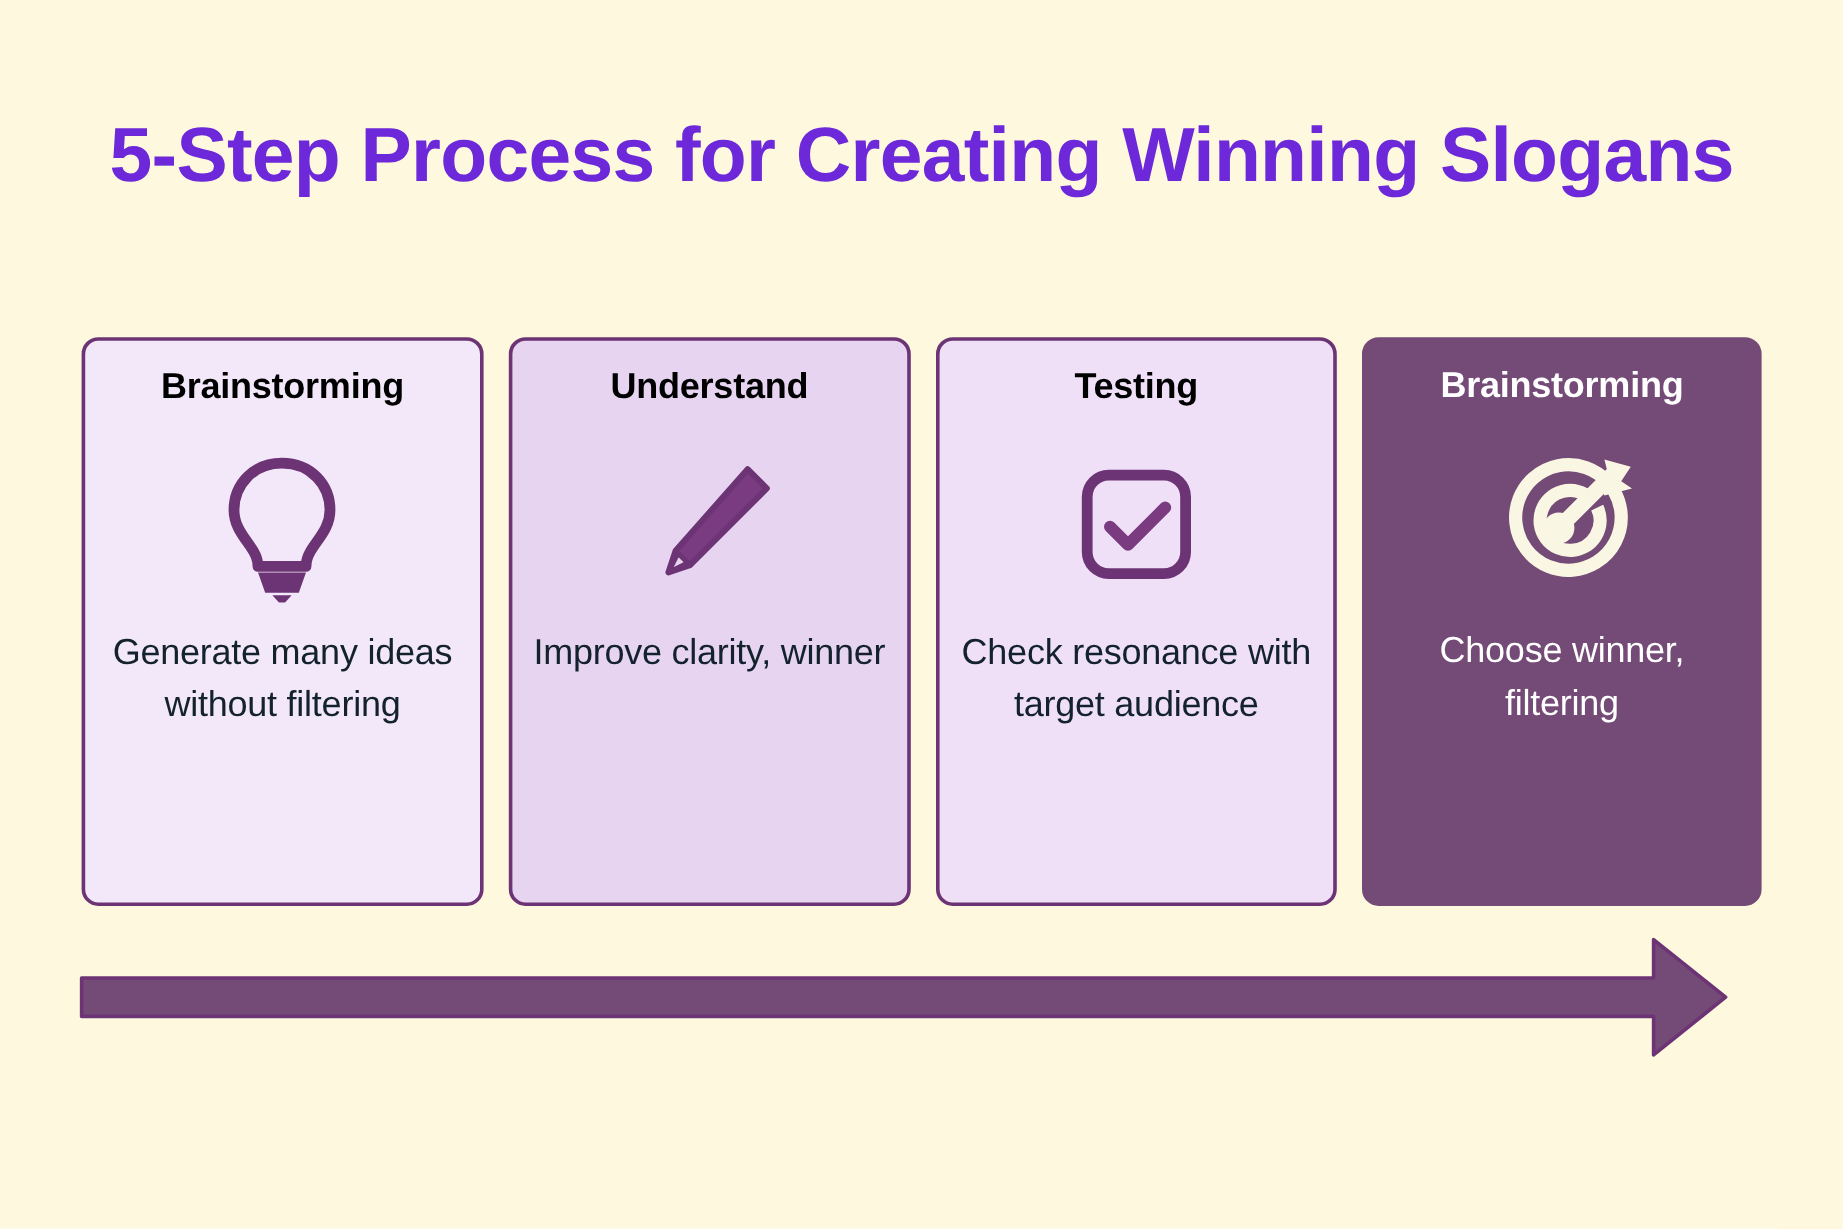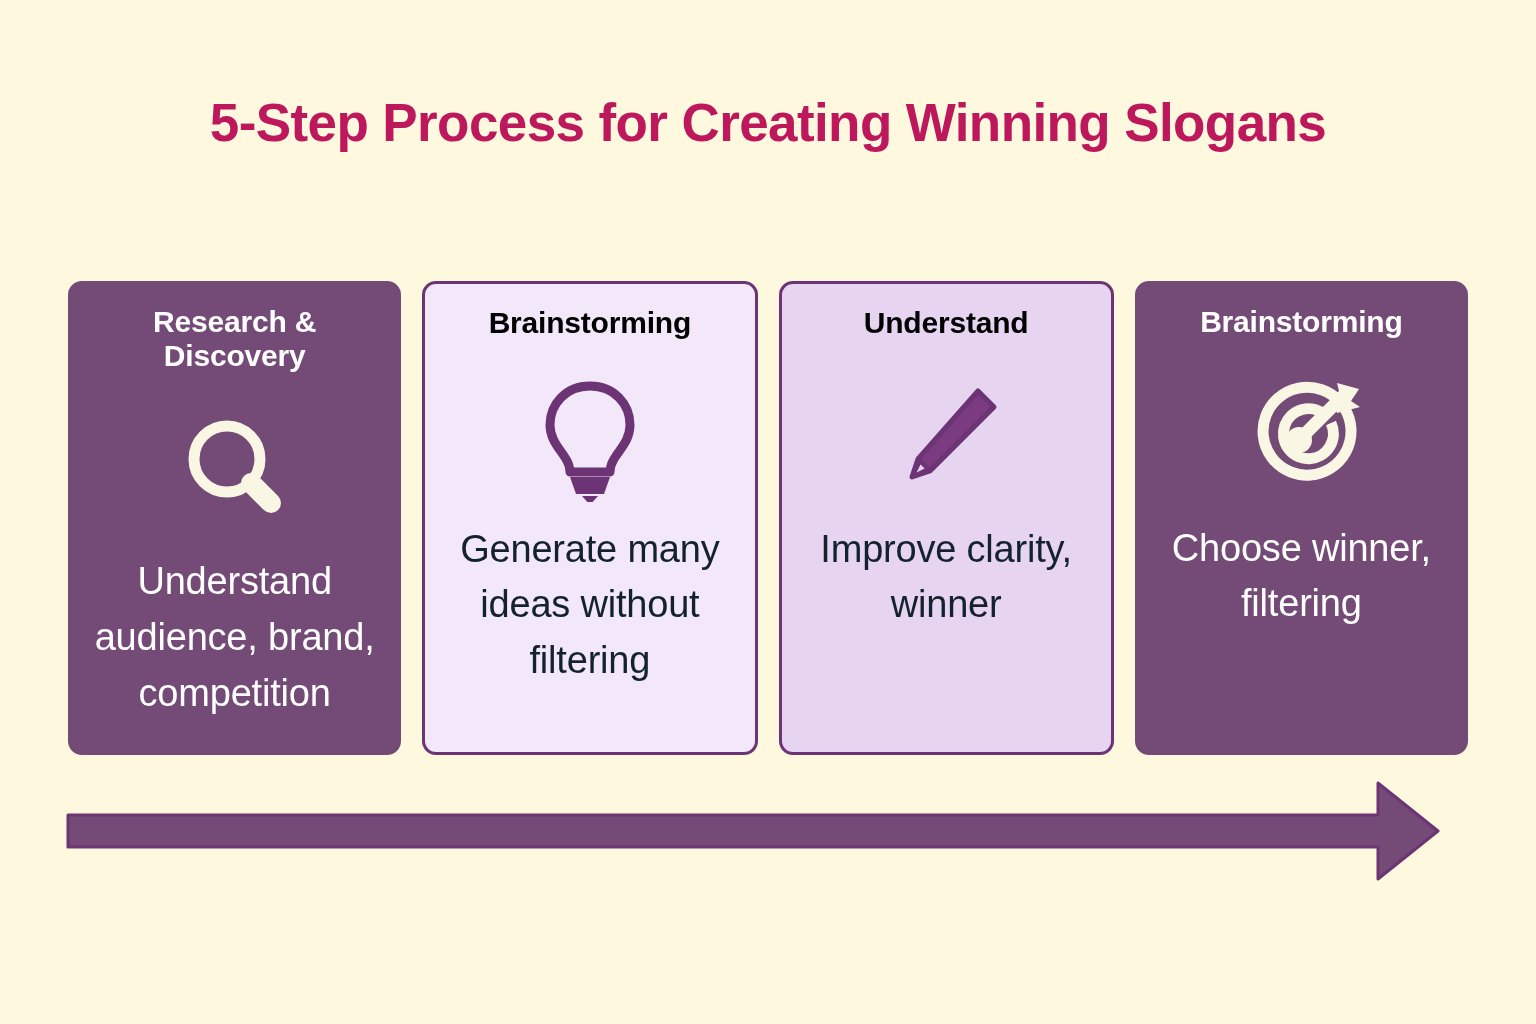--- a/index.html
+++ b/index.html
@@ -19,24 +19,24 @@
     background: #FDF8DE;
   }
 
   
   #page-title {
     position: absolute;
     left: 0;
     top: 92px;
     width: 1536px;
     text-align: center;
-    font-size: 53px;
+    font-size: 64px;
     font-weight: bold;
     letter-spacing: -0.6px;
-    color: #be185d;
+    color: #6d28d9;
     font-family: "Liberation Sans", sans-serif;
     white-space: nowrap;
   }
 
   
   #cards {
     position: absolute;
     left: 68px;
     top: 281px;
     width: 1400px;
@@ -77,21 +77,21 @@
   .icon-wrap {
     flex: 0 0 auto;
     height: 150px;
     margin-top: 22px;
     display: flex;
     align-items: center;
     justify-content: center;
   }
 
   .card-desc {
-    font-size: 38px;
+    font-size: 30px;
     line-height: 1.47;
     text-align: center;
     letter-spacing: -0.2px;
     margin-top: 10px;
     width: 100%;
   }
   .card.dark .card-desc { color: #FFFFFF; }
   .card.light .card-desc { color: #14222E; }
 
   
@@ -105,30 +105,20 @@
 </style>
 </head>
 <body>
 
 <div id="canvas">
 
   <div id="page-title">5-Step Process for Creating Winning Slogans</div>
 
   <div id="cards">
 
-    <div class="card dark">
-      <div class="card-title">Research &amp; Discovery</div>
-      <div class="icon-wrap">
-        <svg width="120" height="120" viewBox="0 0 120 120" aria-hidden="true">
-          <circle cx="52" cy="50" r="33" fill="none" stroke="#FAF6E4" stroke-width="11"></circle>
-          <line x1="76" y1="74" x2="96" y2="94" stroke="#FAF6E4" stroke-width="20" stroke-linecap="round"></line>
-        </svg>
-      </div>
-      <div class="card-desc">Understand audience, brand, competition</div>
-    </div>
 
     <div class="card light" style="background:#F3E8F9">
       <div class="card-title">Brainstorming</div>
       <div class="icon-wrap">
         <svg width="120" height="130" viewBox="0 0 120 130" aria-hidden="true">
           <path d="M60 14 C36 14 20 32 20 53 C20 68 30 77 36 87 C39 92 40 96 40 100 L80 100 C80 96 81 92 84 87 C90 77 100 68 100 53 C100 32 84 14 60 14 Z" fill="none" stroke="#6C3474" stroke-width="9" stroke-linejoin="round"></path>
           <path d="M40 105 L80 105 L74 122 L46 122 Z" fill="#6C3474"></path>
           <path d="M52 124 L68 124 L60 133 Z" fill="#6C3474"></path>
         </svg>
       </div>
@@ -139,20 +129,30 @@
       <div class="card-title">Understand</div>
       <div class="icon-wrap">
         <svg width="120" height="120" viewBox="0 0 120 120" aria-hidden="true">
           <path d="M92 14 L108 30 L44 94 L26 100 L32 82 Z" fill="#7A3B80" stroke="#6C3474" stroke-width="5" stroke-linejoin="round"></path>
           <path d="M34 84 L26 100 L42 92 Z" fill="#E7D4F1" stroke="#6C3474" stroke-width="4" stroke-linejoin="round"></path>
         </svg>
       </div>
       <div class="card-desc">Improve clarity, winner</div>
     </div>
 
+    <div class="card light" style="background:#EFE0F8">
+      <div class="card-title">Testing</div>
+      <div class="icon-wrap">
+        <svg width="110" height="110" viewBox="0 0 110 110" aria-hidden="true">
+          <rect x="14" y="14" width="82" height="82" rx="18" ry="18" fill="none" stroke="#6C3474" stroke-width="9"></rect>
+          <path d="M33 57 L48 72 L79 41" fill="none" stroke="#7A3B80" stroke-width="10" stroke-linecap="round" stroke-linejoin="round"></path>
+        </svg>
+      </div>
+      <div class="card-desc">Check resonance with target audience</div>
+    </div>
 
     <div class="card dark">
       <div class="card-title">Brainstorming</div>
       <div class="icon-wrap">
         <svg width="125" height="125" viewBox="0 0 125 125" aria-hidden="true">
           <path d="M100 28 A44 44 0 1 0 106 36" fill="none" stroke="#FAF6E4" stroke-width="11"></path>
           <path d="M86 42 A25 25 0 1 0 92 50" fill="none" stroke="#FAF6E4" stroke-width="11"></path>
           <circle cx="60" cy="67" r="13" fill="#FAF6E4"></circle>
           <line x1="60" y1="67" x2="104" y2="23" stroke="#FAF6E4" stroke-width="13" stroke-linecap="round"></line>
           <path d="M98 10 L120 16 L112 28 L121 34 L98 40 L94 30 L101 22 Z" fill="#FAF6E4"></path>

